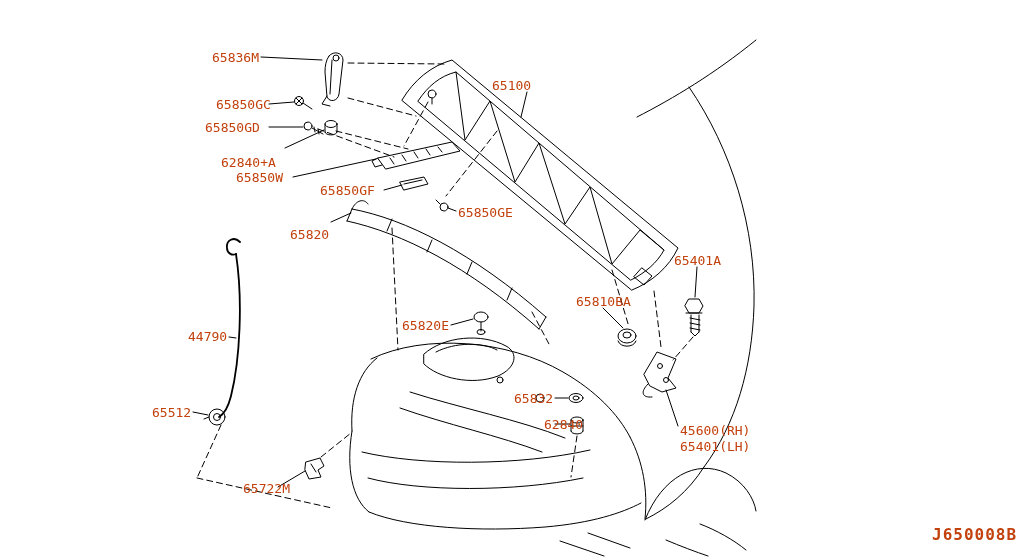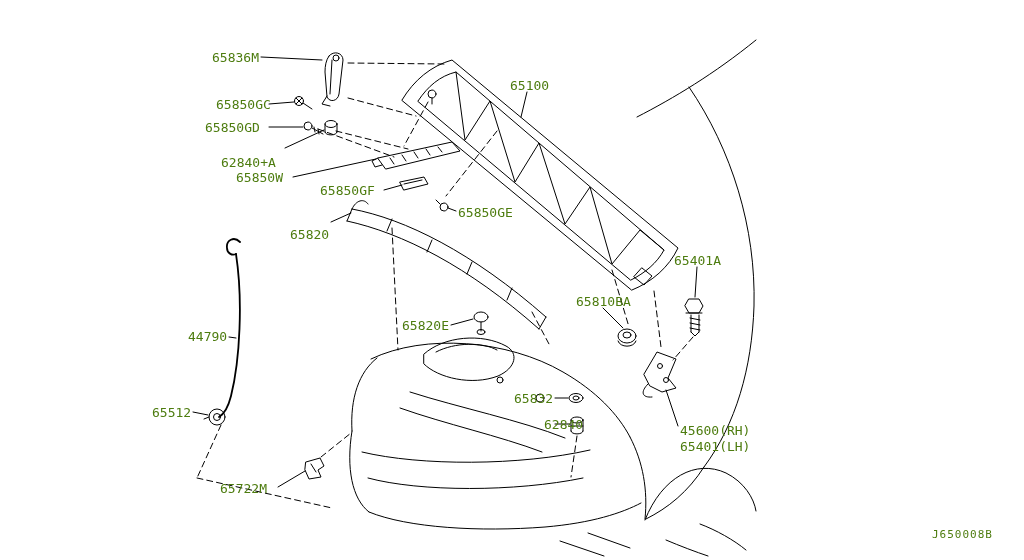--- a/index.html
+++ b/index.html
@@ -8,27 +8,28 @@
     width:1024px;height:560px;
     background:#ffffff;
     overflow:hidden;
     font-family:"DejaVu Sans Mono", monospace;
   }
   .stage svg{position:absolute;left:0;top:0;}
   .lbl{
     position:absolute;
     font-size:13px;
     line-height:14px;
-    color:#4d7c0f;
+    color:#c2410c;
     white-space:nowrap;
     letter-spacing:0px;
   }
   .code{
-    font-size:11px;
+    font-size:16px;
     letter-spacing:1px;
+    font-weight:bold;
   }
   .linework path, .linework circle, .linework ellipse, .linework polygon, .linework line{
     stroke:#000;fill:none;stroke-width:1;stroke-linecap:round;stroke-linejoin:round;
   }
   .dashed path{stroke-dasharray:6 4;}
   .rod path{stroke-width:1.8;}
 </style>
 </head>
 <body>
 
@@ -202,26 +203,26 @@
   </svg>
 
   <span class="lbl" style="left:212px;top:51px">65836M</span>
   <span class="lbl" style="left:216px;top:98px">65850GC</span>
   <span class="lbl" style="left:205px;top:121px">65850GD</span>
   <span class="lbl" style="left:221px;top:156px">62840+A</span>
   <span class="lbl" style="left:236px;top:171px">65850W</span>
   <span class="lbl" style="left:320px;top:184px">65850GF</span>
   <span class="lbl" style="left:458px;top:206px">65850GE</span>
   <span class="lbl" style="left:290px;top:228px">65820</span>
-  <span class="lbl" style="left:510px;top:79px">65100</span>
+  <span class="lbl" style="left:492px;top:79px">65100</span>
   <span class="lbl" style="left:674px;top:254px">65401A</span>
   <span class="lbl" style="left:576px;top:295px">65810BA</span>
   <span class="lbl" style="left:402px;top:319px">65820E</span>
   <span class="lbl" style="left:188px;top:330px">44790</span>
   <span class="lbl" style="left:152px;top:406px">65512</span>
   <span class="lbl" style="left:514px;top:392px">65832</span>
   <span class="lbl" style="left:544px;top:418px">62840</span>
-  <span class="lbl" style="left:220px;top:482px">65722M</span>
+  <span class="lbl" style="left:243px;top:482px">65722M</span>
   <span class="lbl" style="left:680px;top:424px">45600(RH)</span>
   <span class="lbl" style="left:680px;top:440px">65401(LH)</span>
 
   <span class="lbl code" style="left:932px;top:528px">J650008B</span>
 </div>
 
 </body></html>

